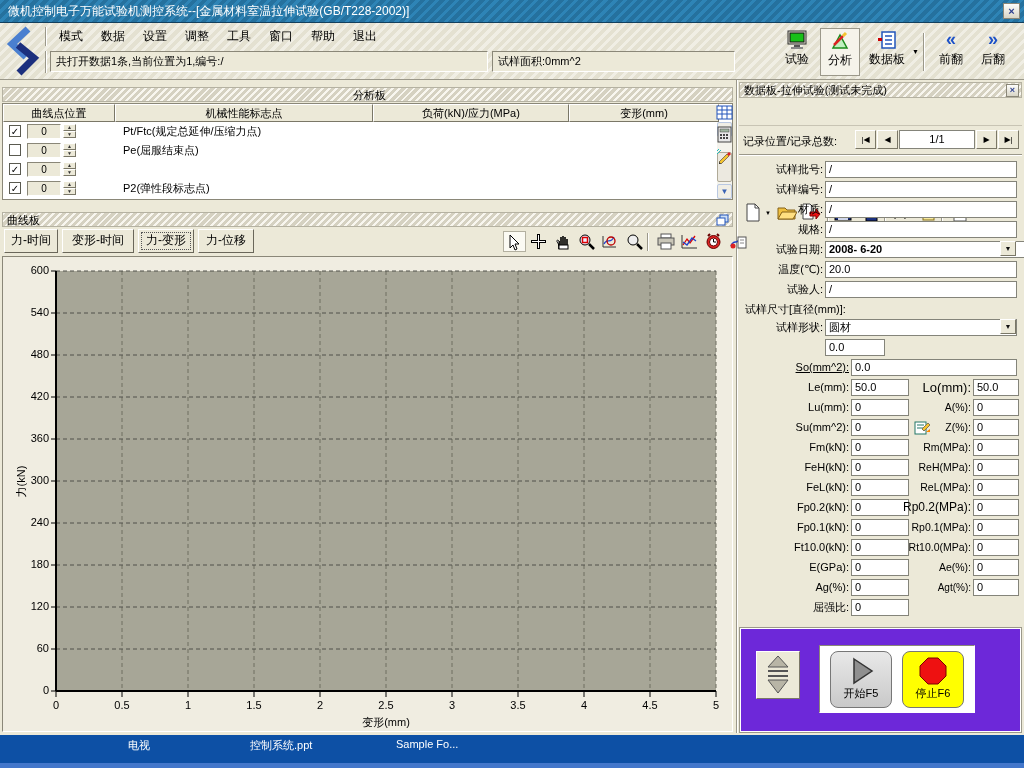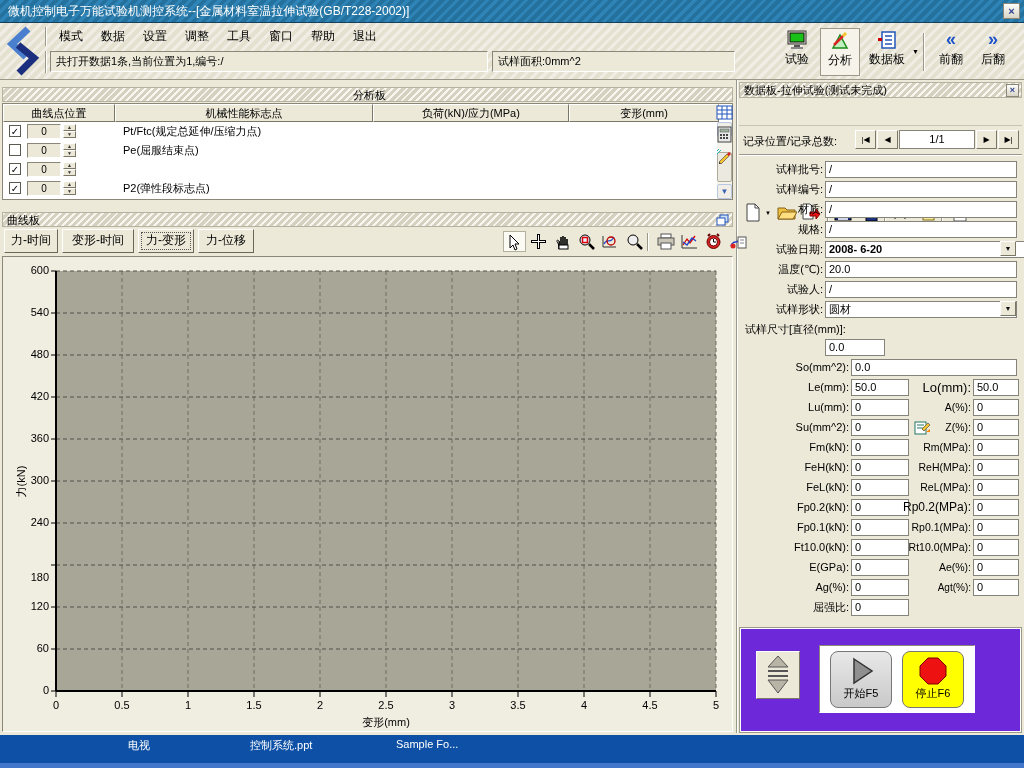--- a/index.html
+++ b/index.html
@@ -281,21 +281,21 @@
       <line x1="0" y1="425" x2="5" y2="425" stroke="#000" stroke-width="1"></line>
     </svg>
   <div id="yticks">
       <span class="ytick" style="left: 8px; top: 7px;">600</span>
       <span class="ytick" style="left: 8px; top: 49px;">540</span>
       <span class="ytick" style="left: 8px; top: 91px;">480</span>
       <span class="ytick" style="left: 8px; top: 133px;">420</span>
       <span class="ytick" style="left: 8px; top: 175px;">360</span>
       <span class="ytick" style="left: 8px; top: 217px;">300</span>
       <span class="ytick" style="left: 8px; top: 259px;">240</span>
-      <span class="ytick" style="left: 8px; top: 301px; margin-top: 13px;">180</span>
+      <span class="ytick" style="left: 8px; top: 301px;">180</span>
       <span class="ytick" style="left: 8px; top: 343px;">120</span>
       <span class="ytick" style="left: 8px; top: 385px;">60</span>
       <span class="ytick" style="left: 8px; top: 427px;">0</span>
     </div>
   <div id="xticks">
       <span class="xtick" style="left: 38px; top: 442px;">0</span>
       <span class="xtick" style="left: 104px; top: 442px;">0.5</span>
       <span class="xtick" style="left: 170px; top: 442px;">1</span>
       <span class="xtick" style="left: 236px; top: 442px;">1.5</span>
       <span class="xtick" style="left: 302px; top: 442px;">2</span>
@@ -410,33 +410,33 @@
       <div class="combo-btn" style="right: 6px;">▼</div>
     </div>
     <div class="frow">
       <span class="flabel" style="left: 0px; width: 84px;">温度(℃):</span>
       <div class="input" style="left: 86px; width: 192px; top: 1px;">20.0</div>
     </div>
     <div class="frow">
       <span class="flabel" style="left: 0px; width: 84px;">试验人:</span>
       <div class="input" style="left: 86px; width: 192px; top: 1px;">/</div>
     </div>
+    <div class="frow" style="height: 18px;">
+      <span class="flabel" style="left: 6px; text-align: left; width: 200px;">试样尺寸[直径(mm)]:</span>
+    </div>
     <div class="frow">
       <span class="flabel" style="left: 0px; width: 84px;">试样形状:</span>
       <div class="input" style="left: 86px; width: 192px; top: 1px;">圆材</div>
       <div class="combo-btn" style="right: 6px;">▼</div>
     </div>
-    <div class="frow" style="height: 18px;">
-      <span class="flabel" style="left: 6px; text-align: left; width: 200px;">试样尺寸[直径(mm)]:</span>
-    </div>
     <div class="frow">
       <div class="input" style="left: 86px; width: 60px; top: 1px;">0.0</div>
     </div>
     <div class="frow">
-      <span class="flabel" style="left: 0px; width: 110px;">So(mm^2):</span>
+      <span class="flabel" style="left: 0px; width: 110px; text-decoration: underline;">So(mm^2):</span>
       <div class="input" style="left: 112px; width: 166px; top: 1px;">0.0</div>
     </div>
     <div class="frow">
       <span class="flabel" style="left: 0px; width: 110px;">Le(mm):</span>
       <div class="input" style="left: 112px; width: 58px; top: 1px;">50.0</div>
       <span class="flabel" style="left: 160px; width: 72px; font-size: 13px;">Lo(mm):</span>
       <div class="input" style="left: 234px; width: 46px; top: 1px;">50.0</div>
     </div>
     <div class="frow">
       <span class="flabel" style="left: 0px; width: 110px;">Lu(mm):</span>

